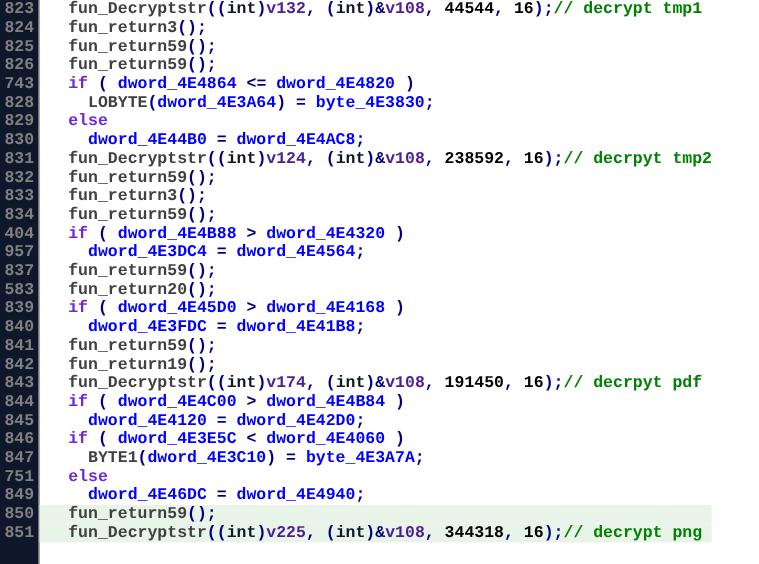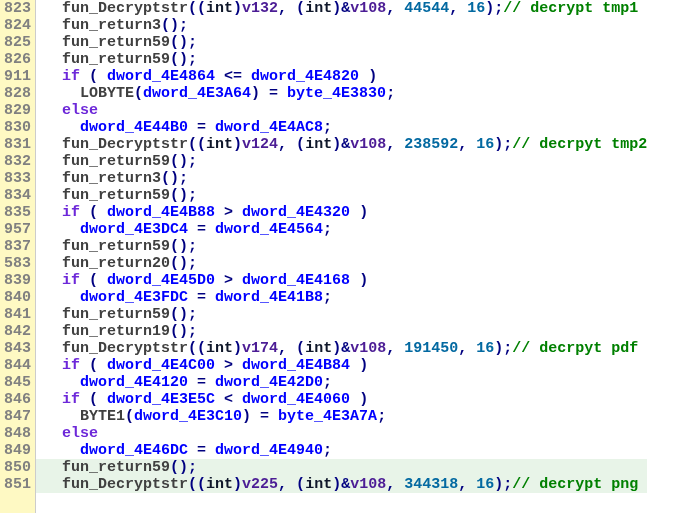--- a/index.html
+++ b/index.html
@@ -10,21 +10,21 @@
       width: 690px;
       height: 513px;
       overflow: hidden;
       font-weight: bold;
     }
     .editor {
       display: flex;
       height: 100%;
     }
     .gutter {
-      background: #fef9c3;
+      background: #0f172a;
       border-right: 1px solid #cccccc;
       padding-left: 4px;
       padding-right: 4px;
       text-align: right;
       user-select: none;
       min-width: 35px;
     }
     .line-number {
       color: #808080;
       font-weight: bold;
@@ -34,61 +34,61 @@
     .code {
       padding-left: 8px;
       white-space: pre;
     }
     .code-line {
       height: 17px;
       line-height: 17px;
     }
     .tok-call { color: #404040; }
     .tok-keyword { color: #6d28d9; }
-    .tok-number { color: #0369a1; }
+    .tok-number { color: #000000; }
     .tok-var { color: #4c1d95; }
     .tok-ident { color: #0000ff; }
     .tok-comment { color: #008000; }
     .tok-punct { color: #000080; }
     .tok-cast { color: #0f172a; }
     .highlight-line {
       background: #e8f4e8;
       margin-left: -8px;
       padding-left: 8px;
     }
   </style>
 </head>
 <body>
 
 <div class="editor">
   <div class="gutter">
       <div class="line-number">823</div>
       <div class="line-number">824</div>
       <div class="line-number">825</div>
       <div class="line-number">826</div>
-      <div class="line-number">911</div>
+      <div class="line-number">743</div>
       <div class="line-number">828</div>
       <div class="line-number">829</div>
       <div class="line-number">830</div>
       <div class="line-number">831</div>
       <div class="line-number">832</div>
       <div class="line-number">833</div>
       <div class="line-number">834</div>
-      <div class="line-number">835</div>
+      <div class="line-number">404</div>
       <div class="line-number">957</div>
       <div class="line-number">837</div>
       <div class="line-number">583</div>
       <div class="line-number">839</div>
       <div class="line-number">840</div>
       <div class="line-number">841</div>
       <div class="line-number">842</div>
       <div class="line-number">843</div>
       <div class="line-number">844</div>
       <div class="line-number">845</div>
       <div class="line-number">846</div>
       <div class="line-number">847</div>
-      <div class="line-number">848</div>
+      <div class="line-number">751</div>
       <div class="line-number">849</div>
       <div class="line-number">850</div>
       <div class="line-number">851</div>
     </div>
   <div class="code"><div class="code-line"><span class="tok-call">  fun_Decryptstr</span><span class="tok-punct">((</span><span class="tok-cast">int</span><span class="tok-punct">)</span><span class="tok-var">v132</span><span class="tok-punct">, (</span><span class="tok-cast">int</span><span class="tok-punct">)&amp;</span><span class="tok-var">v108</span><span class="tok-punct">, </span><span class="tok-number">44544</span><span class="tok-punct">, </span><span class="tok-number">16</span><span class="tok-punct">);</span><span class="tok-comment">// decrypt tmp1</span></div><div class="code-line"><span class="tok-call">  fun_return3</span><span class="tok-punct">();</span></div><div class="code-line"><span class="tok-call">  fun_return59</span><span class="tok-punct">();</span></div><div class="code-line"><span class="tok-call">  fun_return59</span><span class="tok-punct">();</span></div><div class="code-line"><span class="tok-keyword">  if</span><span class="tok-punct"> ( </span><span class="tok-ident">dword_4E4864</span><span class="tok-punct"> &lt;= </span><span class="tok-ident">dword_4E4820</span><span class="tok-punct"> )</span></div><div class="code-line"><span class="tok-call">    LOBYTE</span><span class="tok-punct">(</span><span class="tok-ident">dword_4E3A64</span><span class="tok-punct">) = </span><span class="tok-ident">byte_4E3830</span><span class="tok-punct">;</span></div><div class="code-line"><span class="tok-keyword">  else</span></div><div class="code-line"><span class="tok-ident">    dword_4E44B0</span><span class="tok-punct"> = </span><span class="tok-ident">dword_4E4AC8</span><span class="tok-punct">;</span></div><div class="code-line"><span class="tok-call">  fun_Decryptstr</span><span class="tok-punct">((</span><span class="tok-cast">int</span><span class="tok-punct">)</span><span class="tok-var">v124</span><span class="tok-punct">, (</span><span class="tok-cast">int</span><span class="tok-punct">)&amp;</span><span class="tok-var">v108</span><span class="tok-punct">, </span><span class="tok-number">238592</span><span class="tok-punct">, </span><span class="tok-number">16</span><span class="tok-punct">);</span><span class="tok-comment">// decrpyt tmp2</span></div><div class="code-line"><span class="tok-call">  fun_return59</span><span class="tok-punct">();</span></div><div class="code-line"><span class="tok-call">  fun_return3</span><span class="tok-punct">();</span></div><div class="code-line"><span class="tok-call">  fun_return59</span><span class="tok-punct">();</span></div><div class="code-line"><span class="tok-keyword">  if</span><span class="tok-punct"> ( </span><span class="tok-ident">dword_4E4B88</span><span class="tok-punct"> &gt; </span><span class="tok-ident">dword_4E4320</span><span class="tok-punct"> )</span></div><div class="code-line"><span class="tok-ident">    dword_4E3DC4</span><span class="tok-punct"> = </span><span class="tok-ident">dword_4E4564</span><span class="tok-punct">;</span></div><div class="code-line"><span class="tok-call">  fun_return59</span><span class="tok-punct">();</span></div><div class="code-line"><span class="tok-call">  fun_return20</span><span class="tok-punct">();</span></div><div class="code-line"><span class="tok-keyword">  if</span><span class="tok-punct"> ( </span><span class="tok-ident">dword_4E45D0</span><span class="tok-punct"> &gt; </span><span class="tok-ident">dword_4E4168</span><span class="tok-punct"> )</span></div><div class="code-line"><span class="tok-ident">    dword_4E3FDC</span><span class="tok-punct"> = </span><span class="tok-ident">dword_4E41B8</span><span class="tok-punct">;</span></div><div class="code-line"><span class="tok-call">  fun_return59</span><span class="tok-punct">();</span></div><div class="code-line"><span class="tok-call">  fun_return19</span><span class="tok-punct">();</span></div><div class="code-line"><span class="tok-call">  fun_Decryptstr</span><span class="tok-punct">((</span><span class="tok-cast">int</span><span class="tok-punct">)</span><span class="tok-var">v174</span><span class="tok-punct">, (</span><span class="tok-cast">int</span><span class="tok-punct">)&amp;</span><span class="tok-var">v108</span><span class="tok-punct">, </span><span class="tok-number">191450</span><span class="tok-punct">, </span><span class="tok-number">16</span><span class="tok-punct">);</span><span class="tok-comment">// decrpyt pdf</span></div><div class="code-line"><span class="tok-keyword">  if</span><span class="tok-punct"> ( </span><span class="tok-ident">dword_4E4C00</span><span class="tok-punct"> &gt; </span><span class="tok-ident">dword_4E4B84</span><span class="tok-punct"> )</span></div><div class="code-line"><span class="tok-ident">    dword_4E4120</span><span class="tok-punct"> = </span><span class="tok-ident">dword_4E42D0</span><span class="tok-punct">;</span></div><div class="code-line"><span class="tok-keyword">  if</span><span class="tok-punct"> ( </span><span class="tok-ident">dword_4E3E5C</span><span class="tok-punct"> &lt; </span><span class="tok-ident">dword_4E4060</span><span class="tok-punct"> )</span></div><div class="code-line"><span class="tok-call">    BYTE1</span><span class="tok-punct">(</span><span class="tok-ident">dword_4E3C10</span><span class="tok-punct">) = </span><span class="tok-ident">byte_4E3A7A</span><span class="tok-punct">;</span></div><div class="code-line"><span class="tok-keyword">  else</span></div><div class="code-line"><span class="tok-ident">    dword_4E46DC</span><span class="tok-punct"> = </span><span class="tok-ident">dword_4E4940</span><span class="tok-punct">;</span></div><div class="code-line highlight-line"><span class="tok-call">  fun_return59</span><span class="tok-punct">();</span></div><div class="code-line highlight-line"><span class="tok-call">  fun_Decryptstr</span><span class="tok-punct">((</span><span class="tok-cast">int</span><span class="tok-punct">)</span><span class="tok-var">v225</span><span class="tok-punct">, (</span><span class="tok-cast">int</span><span class="tok-punct">)&amp;</span><span class="tok-var">v108</span><span class="tok-punct">, </span><span class="tok-number">344318</span><span class="tok-punct">, </span><span class="tok-number">16</span><span class="tok-punct">);</span><span class="tok-comment">// decrypt png</span></div></div>
 </div>
 
 </body></html>

